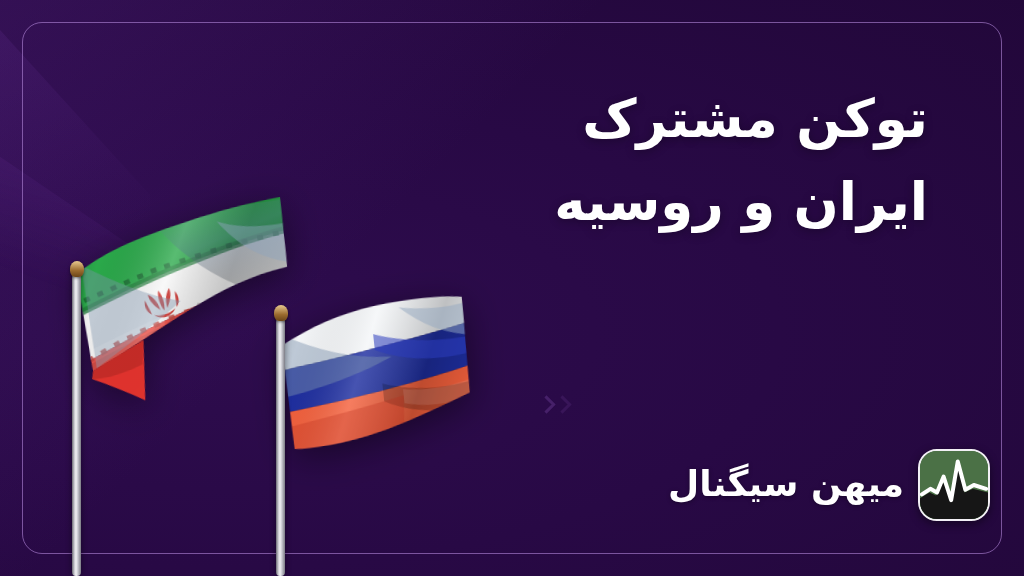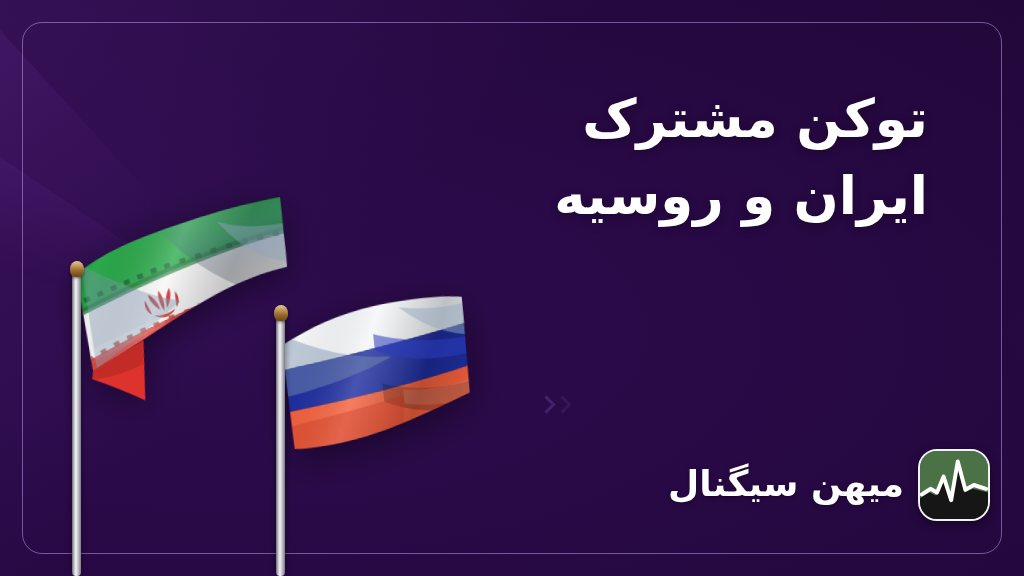--- a/index.html
+++ b/index.html
@@ -65,21 +65,21 @@
     width:520px;
     text-align:right;
     color:#ffffff;
     font-weight:700;
     font-size:53px;
     line-height:1.0;
     letter-spacing:.5px;
     text-shadow:0 2px 10px rgba(0,0,0,.30);
     direction:rtl;
   }
-  .headline .l2{margin-top:24px;display:block;}
+  .headline .l2{margin-top:30px;display:block;}
 
   
   .flags{position:absolute;left:0;top:0;width:520px;height:576px;}
 
   .pole{
     position:absolute;
     width:9px;
     border-radius:4px;
     background:linear-gradient(90deg,#6c6c74 0%,#c9c9cf 26%,#f2f2f4 44%,#cfcfd6 62%,#7b7b84 100%);
     box-shadow:0 0 6px rgba(0,0,0,.45);

